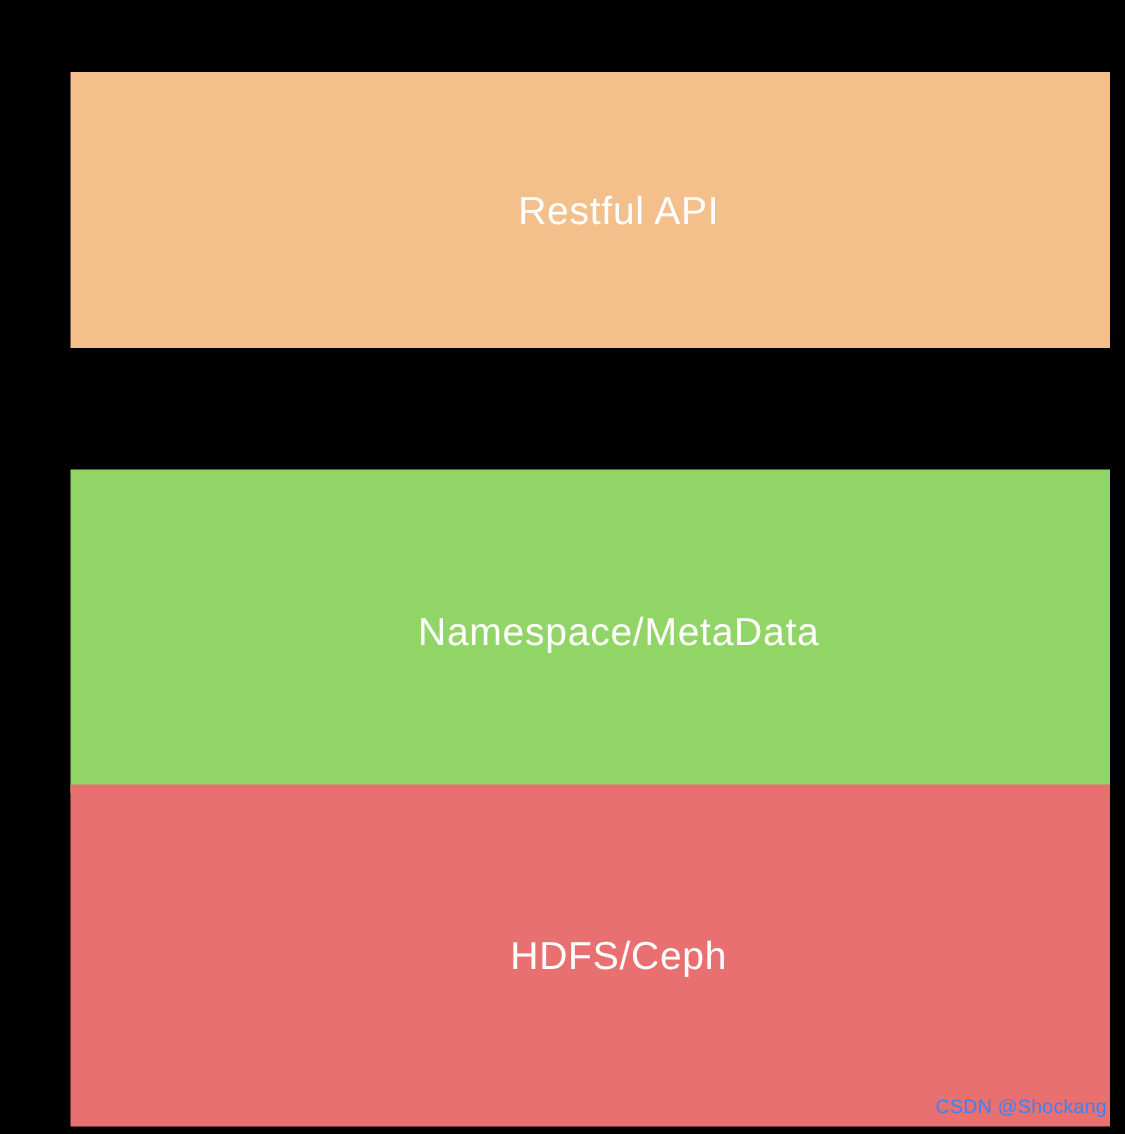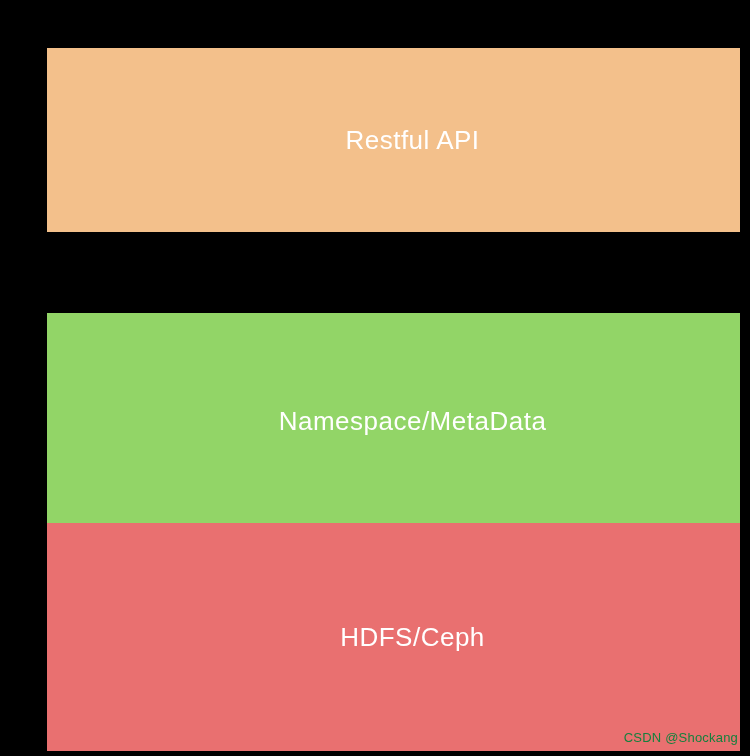--- a/index.html
+++ b/index.html
@@ -56,15 +56,15 @@
   </div>
 
   <div class="layer" id="layer-namespace" style="background-color: rgb(146, 213, 103);">
     <span class="layer-label">Namespace/MetaData</span>
   </div>
 
   <div class="layer" id="layer-hdfs" style="background-color: rgb(233, 112, 112);">
     <span class="layer-label">HDFS/Ceph</span>
   </div>
 
-  <div class="watermark" style="color: #15803d;">CSDN @Shockang</div>
+  <div class="watermark" style="color: #3b82f6;">CSDN @Shockang</div>
 
 </div>
 
 </body></html>

